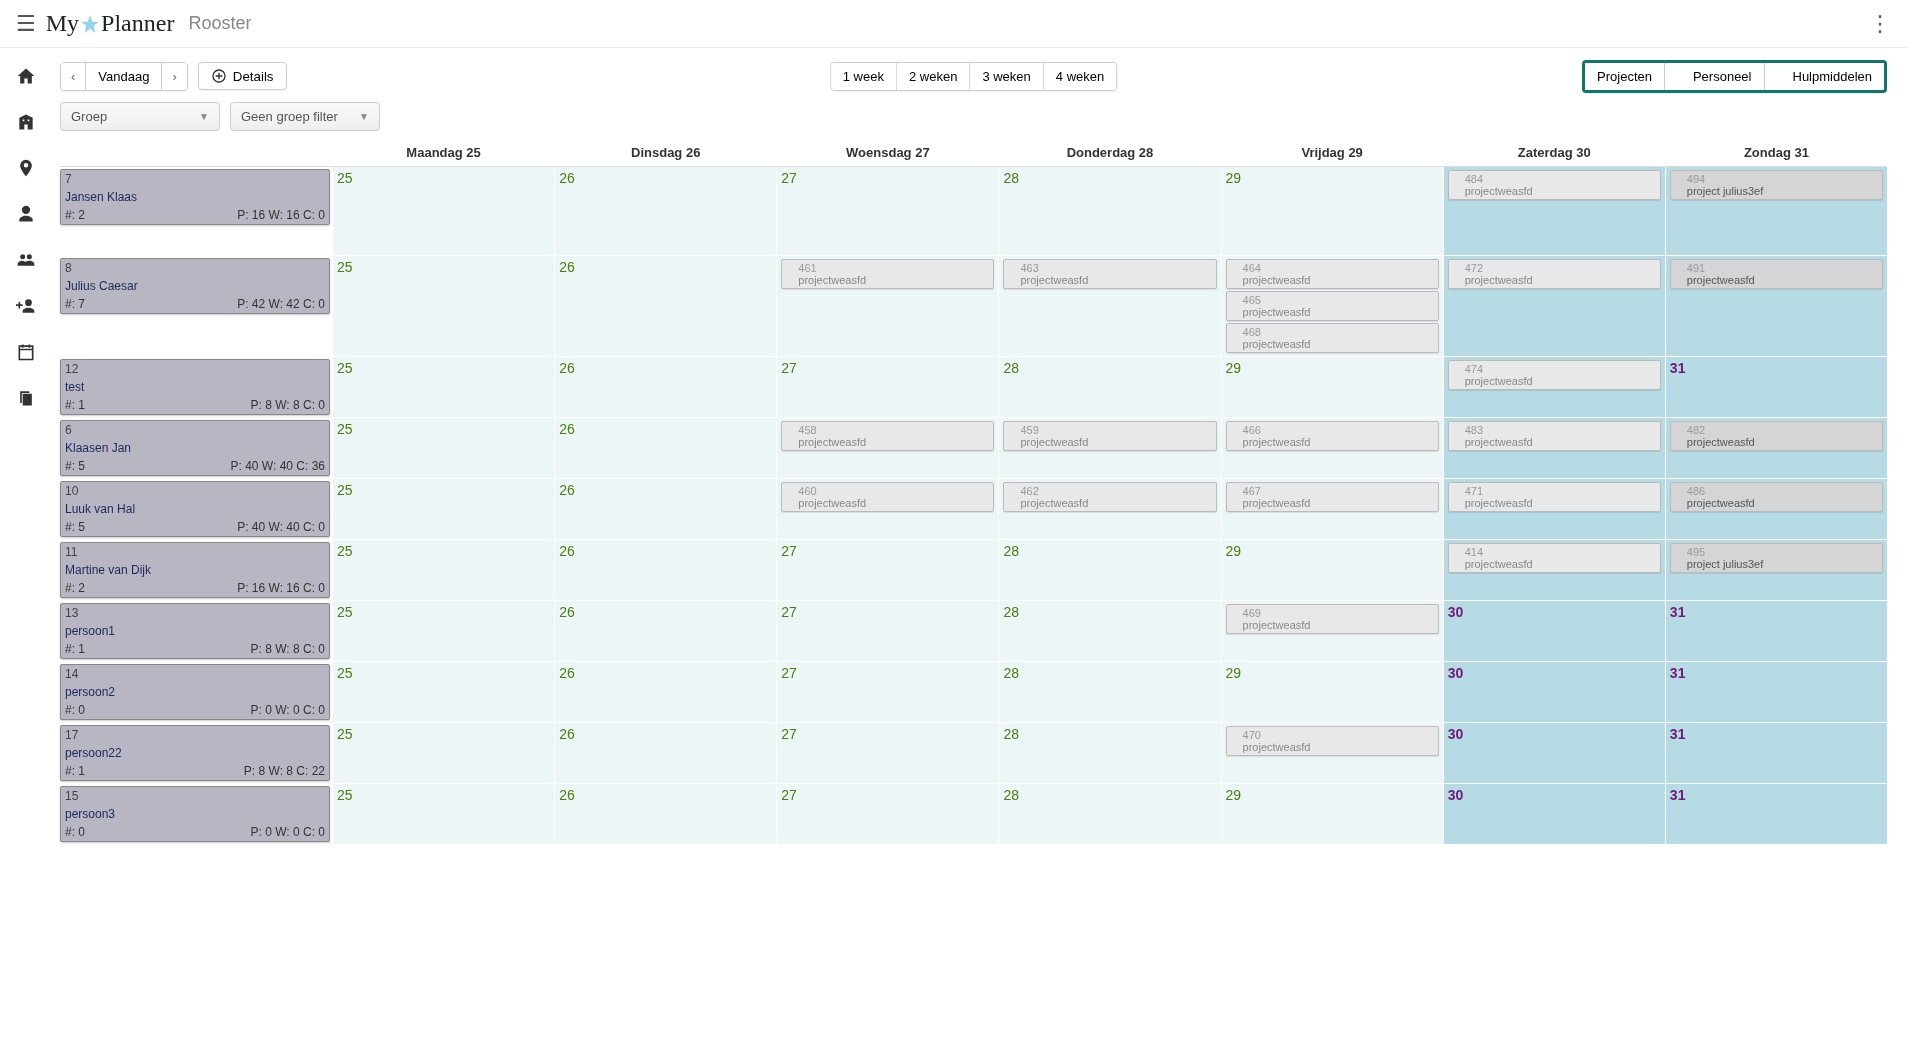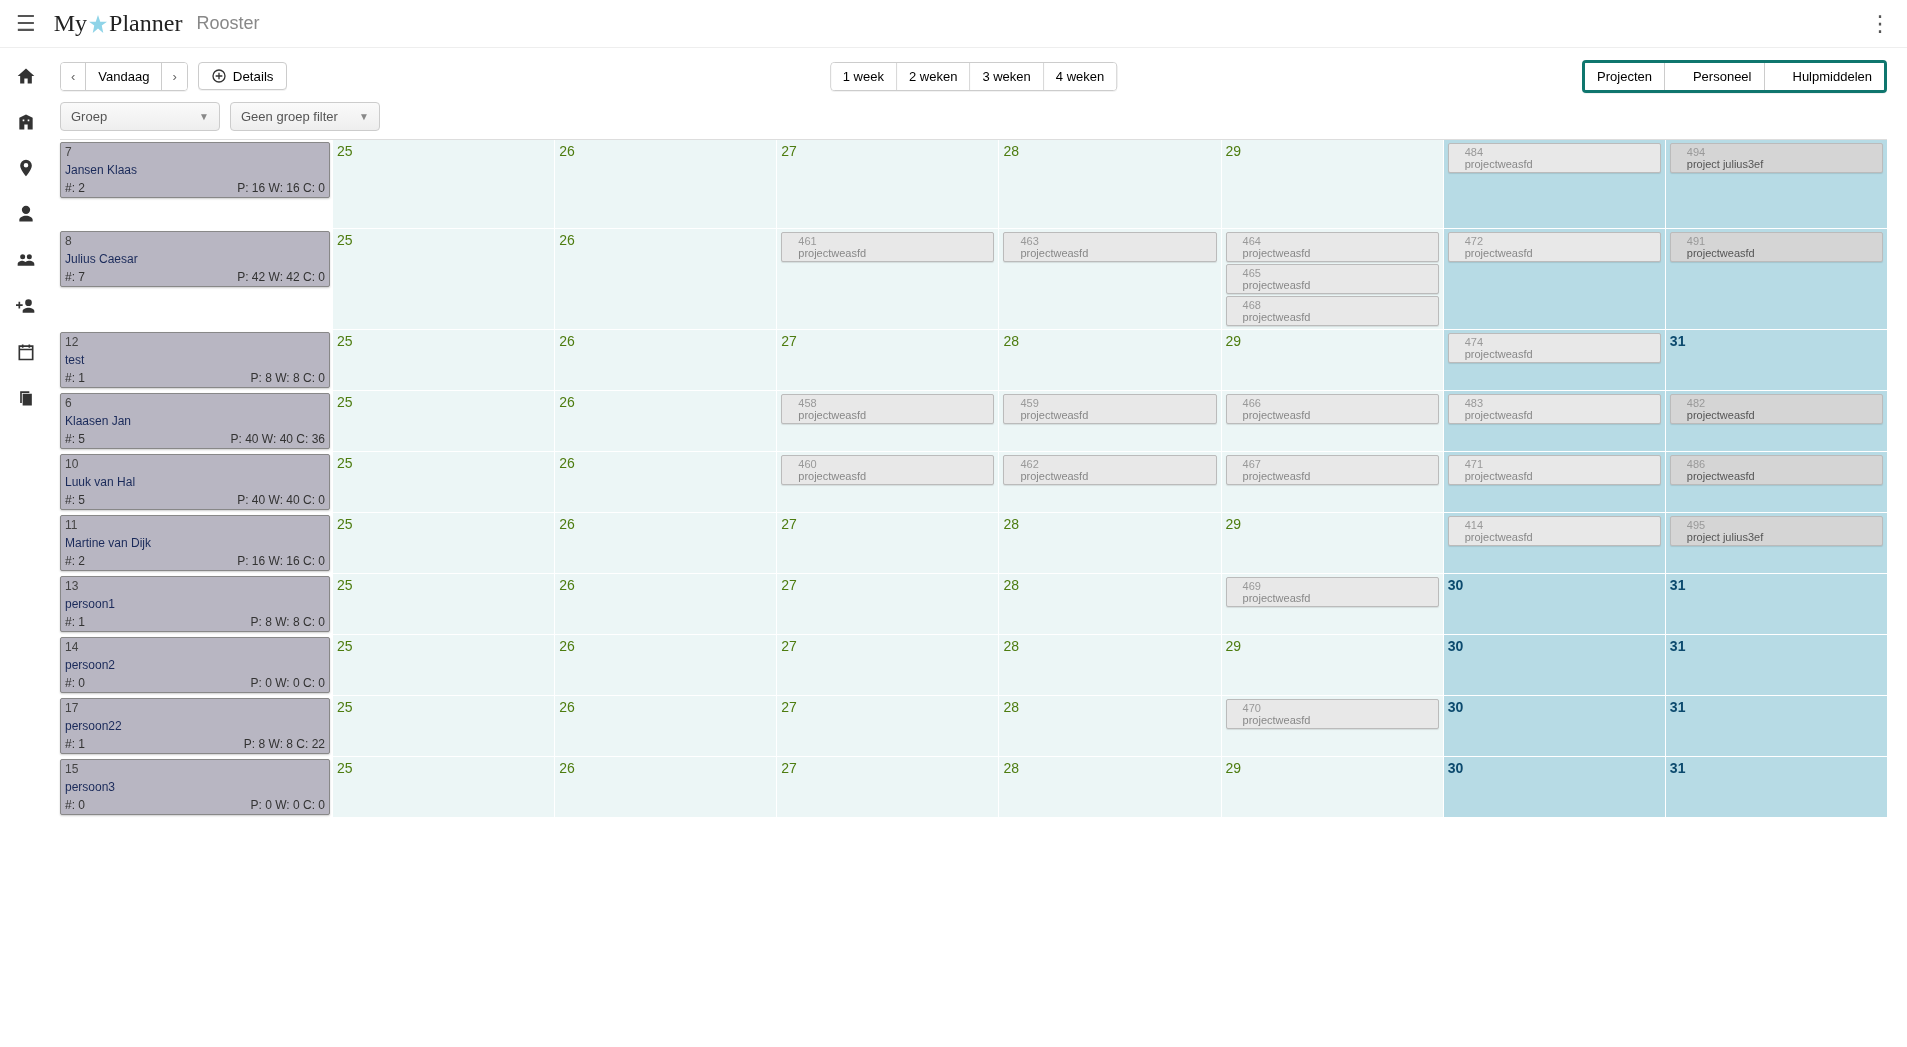--- a/index.html
+++ b/index.html
@@ -1,21 +1,21 @@
 <!DOCTYPE html>
 <html><head>
 <meta charset="utf-8">
 <style>
 * { box-sizing: border-box; margin: 0; padding: 0; }
 body { font-family: "Helvetica Neue", Arial, sans-serif; font-size: 13px; color: #333; background: #fff; }
 
 
 .topbar { display: flex; align-items: center; height: 48px; padding: 0 16px; border-bottom: 1px solid #eee; }
 .menu-icon { font-size: 22px; cursor: pointer; color: #555; }
-.logo { margin-left: 18px; font-family: "Comic Sans MS", cursive; font-size: 24px; color: #222; display: flex; align-items: center; gap: 2px; }
+.logo { margin-left: 10px; font-family: "Comic Sans MS", cursive; font-size: 24px; color: #222; display: flex; align-items: center; gap: 2px; }
 .logo svg { vertical-align: middle; }
 .page-title { margin-left: 14px; font-size: 18px; color: #888; font-weight: 300; }
 .topbar-spacer { flex: 1; }
 .more-icon { font-size: 22px; color: #555; cursor: pointer; }
 
 
 .layout { display: flex; }
 .leftnav { width: 52px; display: flex; flex-direction: column; align-items: center; padding-top: 14px; gap: 18px; }
 .leftnav .navbtn { font-size: 20px; color: #333; cursor: pointer; width: 28px; height: 28px; display: flex; align-items: center; justify-content: center; }
 
@@ -44,21 +44,21 @@
 .header-row { display: flex; }
 .sidecol { width: 272px; flex-shrink: 0; }
 .daycol { flex: 1; text-align: center; font-size: 13px; font-weight: 600; padding: 6px 0; border-left: 1px solid #fff; }
 .weekend-header { }
 .dayhdr-line { border-bottom: 1px solid #ddd; }
 
 .row { display: flex; align-items: stretch; border-bottom: 1px solid #fff; }
 .cell { flex: 1; padding: 3px 4px; border-left: 1px solid #fff; background: #ecf6f6; position: relative; min-height: 56px; display: flex; flex-direction: column; gap: 2px; }
 .cell.weekend { background: #b7dbe5; }
 .cell .daynum { font-size: 14px; color: #4d7c0f; }
-.cell.weekend .daynum { color: #0c4a6e; font-weight: 600; }
+.cell.weekend .daynum { color: #701a75; font-weight: 600; }
 
 
 .row.rowbig .cell { min-height: 88px; }
 
 
 .resblock { background: #b8b6c2; border: 1px solid #888; border-radius: 2px; margin: 2px 2px 2px 0; padding: 2px 4px; font-size: 12px; display: flex; flex-direction: column; gap: 4px; box-shadow: 0 1px 2px rgba(0,0,0,0.2); }
 .resblock .rid { color: #444; }
 .resblock .rname { color: #1a2a5a; }
 .row.rowbig .sidecol .resblock { min-height: 52px; }
 
@@ -171,20 +171,29 @@
       </div>
       <div class="select">
         <span>Geen groep filter</span>
         <span class="chev">▼</span>
       </div>
     </div>
 
     <div class="grid">
       <div class="header-row dayhdr-line">
         <div class="sidecol"></div>
+        <div class="maincols" id="dayheaders">
+            <div class="daycol">Maandag 25</div>
+            <div class="daycol">Dinsdag 26</div>
+            <div class="daycol">Woensdag 27</div>
+            <div class="daycol">Donderdag 28</div>
+            <div class="daycol">Vrijdag 29</div>
+            <div class="daycol weekend-header">Zaterdag 30</div>
+            <div class="daycol weekend-header">Zondag 31</div>
+          </div>
       </div>
       <div id="rows">
           <div class="row rowbig">
             <div class="sidecol">
               <div class="resblock">
                 <div class="rid">7</div>
                 <div class="rname">Jansen Klaas</div>
                 <div style="display: flex; justify-content: space-between;">
                   <span>#: 2</span>
                   <span>P: 16 W: 16 C: 0</span>

